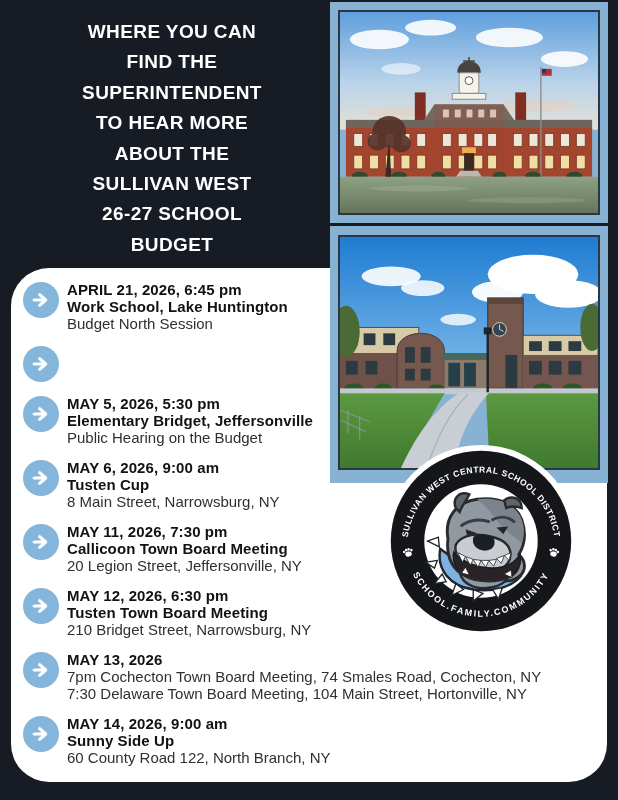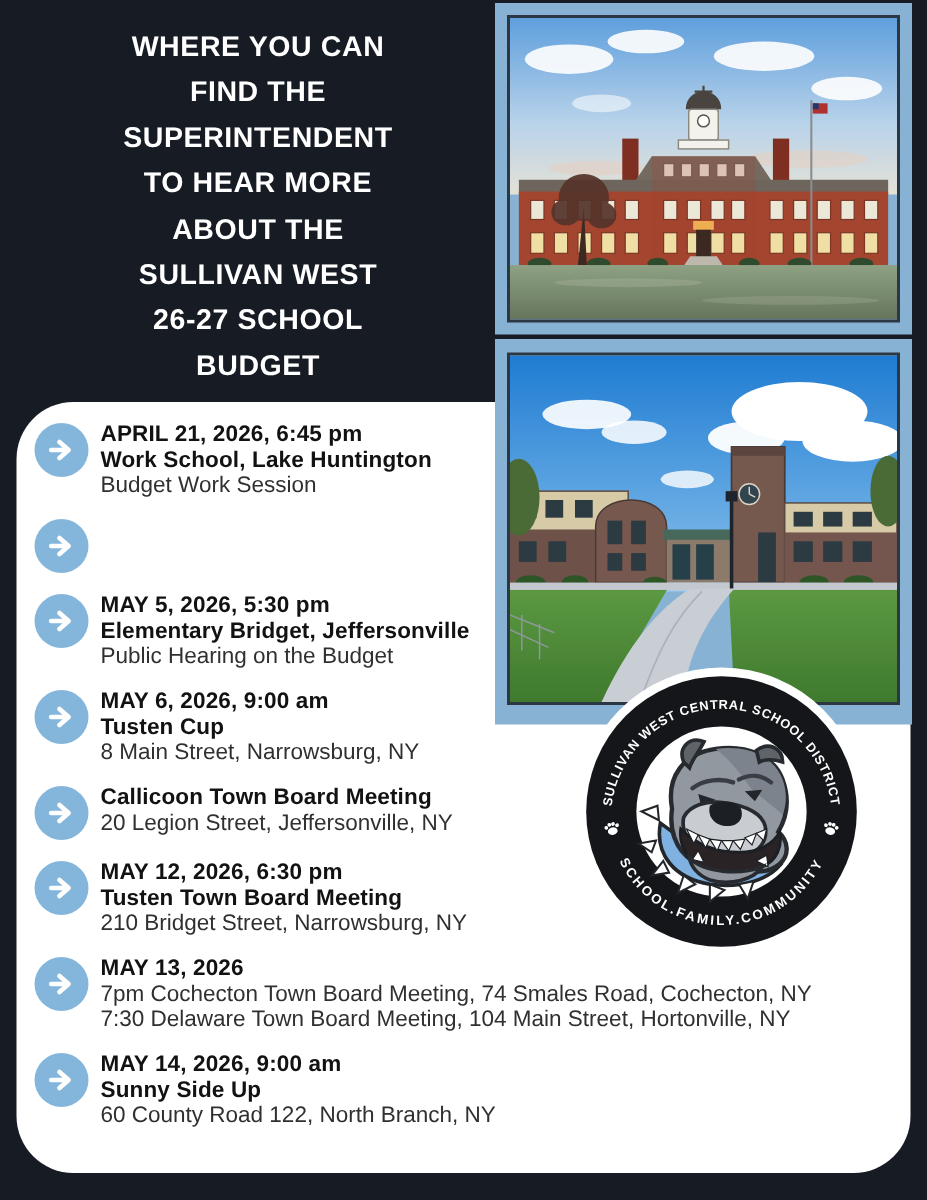--- a/index.html
+++ b/index.html
@@ -285,21 +285,21 @@
   <div class="events">
       <div class="event-row">
       <div class="event-icon">
         <svg viewBox="0 0 24 24">
           <path d="M4.5 12 H 13.5 M10.5 6.2 L 17.2 12 L 10.5 17.8" fill="none" stroke="#ffffff" stroke-width="3.4" stroke-linecap="round" stroke-linejoin="round"></path>
         </svg>
       </div>
       <div class="event-lines">
           <div class="ev-line ev-bold">APRIL 21, 2026, 6:45 pm</div>
           <div class="ev-line ev-bold">Work School, Lake Huntington</div>
-          <div class="ev-line ev-regular">Budget Work Session</div>
+          <div class="ev-line ev-regular">Budget North Session</div>
         </div>
     </div>
       <div class="event-row">
       <div class="event-icon">
         <svg viewBox="0 0 24 24">
           <path d="M4.5 12 H 13.5 M10.5 6.2 L 17.2 12 L 10.5 17.8" fill="none" stroke="#ffffff" stroke-width="3.4" stroke-linecap="round" stroke-linejoin="round"></path>
         </svg>
       </div>
     </div>
       <div class="event-row">
@@ -326,20 +326,21 @@
           <div class="ev-line ev-regular">8 Main Street, Narrowsburg, NY</div>
         </div>
     </div>
       <div class="event-row">
       <div class="event-icon">
         <svg viewBox="0 0 24 24">
           <path d="M4.5 12 H 13.5 M10.5 6.2 L 17.2 12 L 10.5 17.8" fill="none" stroke="#ffffff" stroke-width="3.4" stroke-linecap="round" stroke-linejoin="round"></path>
         </svg>
       </div>
       <div class="event-lines">
+          <div class="ev-line ev-bold">MAY 11, 2026, 7:30 pm</div>
           <div class="ev-line ev-bold">Callicoon Town Board Meeting</div>
           <div class="ev-line ev-regular">20 Legion Street, Jeffersonville, NY</div>
         </div>
     </div>
       <div class="event-row">
       <div class="event-icon">
         <svg viewBox="0 0 24 24">
           <path d="M4.5 12 H 13.5 M10.5 6.2 L 17.2 12 L 10.5 17.8" fill="none" stroke="#ffffff" stroke-width="3.4" stroke-linecap="round" stroke-linejoin="round"></path>
         </svg>
       </div>

